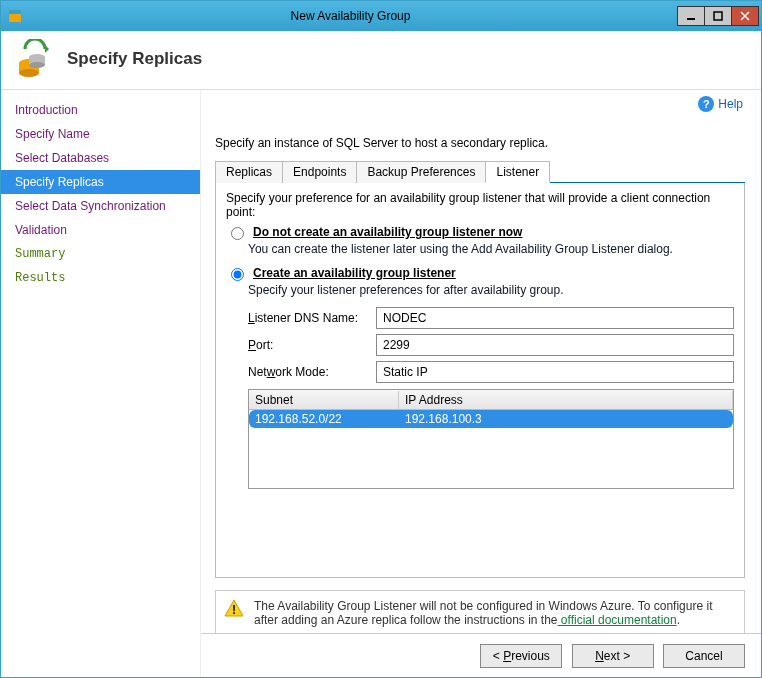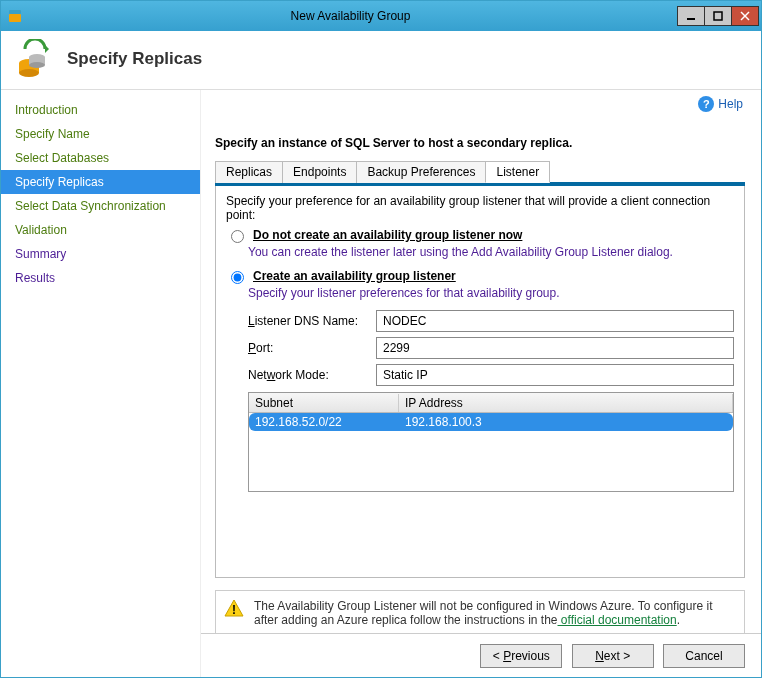--- a/index.html
+++ b/index.html
@@ -49,58 +49,58 @@
   .body {
     display:flex; height:calc(100% - 30px - 58px - 0px);
   }
   .sidebar {
     width:200px; border-right:1px solid #eee;
     padding-top:8px;
     background:#fff;
     flex-shrink:0;
   }
   .sidebar .step {
-    display:block; padding:5px 14px; color:#4d7c0f; cursor:pointer;
+    display:block; padding:5px 14px; color:#701a75; cursor:pointer;
     font-size:12px;
   }
   .sidebar .step.active {
     background:#2f8fe7; color:#fff;
   }
-  .sidebar .step.inactive { color:#4c1d95; }
+  .sidebar .step.inactive { color:#4d7c0f;font-family:Liberation Mono, monospace; }
   .main {
     flex:1; padding:10px 16px 8px 14px; position:relative;
     display:flex; flex-direction:column;
   }
   .helplink {
     position:absolute; right:18px; top:6px; color:#1a5fb4;
     display:flex; align-items:center; gap:4px;
   }
   .help-icon {
     width:16px;height:16px;border-radius:50%;
     background:#2f8fe7;color:#fff;display:flex;align-items:center;justify-content:center;
     font-size:11px;font-weight:bold;
   }
-  .main .instr { font-weight:bold; margin:36px 0 10px 0;}
-  .tabstrip { display:flex; border-bottom:4px solid #0369a1;text-align:right;}
+  .main .instr { font-weight:normal; margin:36px 0 10px 0;}
+  .tabstrip { display:flex; border-bottom:1px solid #0369a1;text-align:right;}
   .tab {
     padding:3px 10px; border:1px solid #bbb; border-bottom:none;
     background:#f5f5f5; margin-right:-1px; cursor:pointer;
     position:relative; top:1px;
   }
   .tab.active {
     background:#fff; border-bottom:1px solid #fff;
   }
   .tabpane {
     border:1px solid #bbb; border-top:none; padding:8px 10px 10px 10px;
     flex:1 0 auto; min-height:300px;
   }
   .radio-line { display:flex; align-items:flex-start; gap:6px; margin:6px 0 2px 0;}
   .radio-line input { margin-top:2px;}
   .radio-line .lbl { font-weight:bold;}
-  .subtext { margin:2px 0 10px 22px; color:#4c1d95;}
+  .subtext { margin:2px 0 10px 22px; color:#0f172a;}
   .formrow { display:flex; align-items:center; margin:5px 0;}
   .formrow .lbl { width:150px; padding-left:22px;}
   .formrow .field {
     flex:1; border:1px solid #888; background:#fff;
     height:22px; padding:2px 6px; font-size:12px;
     display:flex; align-items:center;
   }
   .grid {
     border:1px solid #999; margin:6px 0 0 22px; background:#fff;
     height:100px; position:relative;
@@ -218,21 +218,21 @@
       <div class="radio-line">
         <input type="radio" name="lopt" style="">
         <span class="lbl" style="text-decoration:underline">Do not create an availability group listener now</span>
       </div>
       <div class="subtext">You can create the listener later using the Add Availability Group Listener dialog.</div>
 
       <div class="radio-line">
         <input type="radio" name="lopt" checked="" style="">
         <span class="lbl" style="text-decoration:underline">Create an availability group listener</span>
       </div>
-      <div class="subtext">Specify your listener preferences for that availability group.</div>
+      <div class="subtext">Specify your listener preferences for after availability group.</div>
 
       <div class="formrow">
         <div class="lbl"><span class="underline-accesskey">L</span><span>istener DNS Name:</span></div>
         <div class="field">NODEC</div>
       </div>
       <div class="formrow">
         <div class="lbl"><span class="underline-accesskey">P</span><span>ort:</span></div>
         <div class="field">2299</div>
       </div>
       <div class="formrow">

